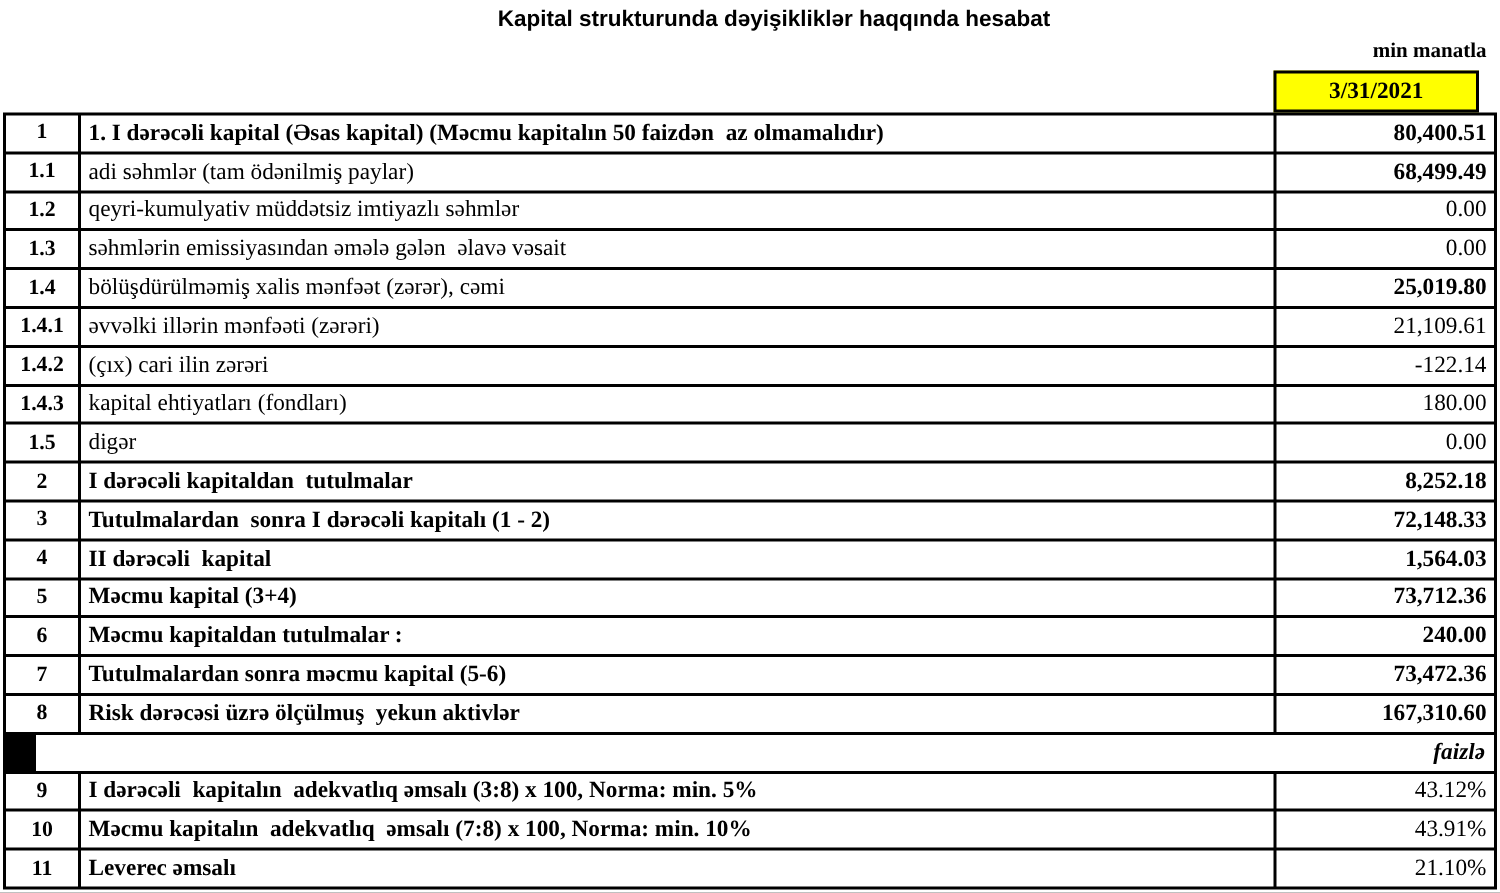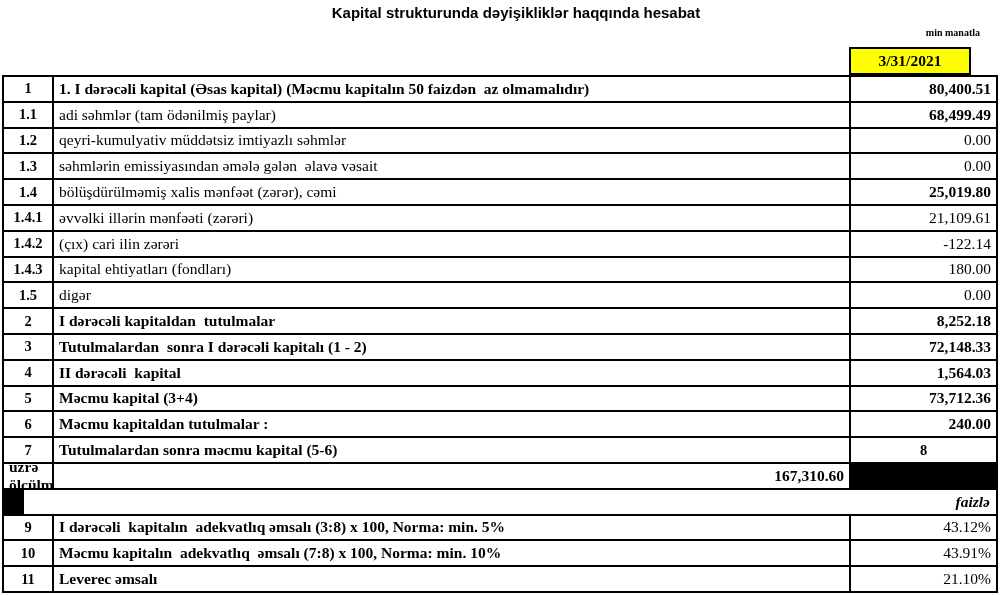--- a/index.html
+++ b/index.html
@@ -12,26 +12,26 @@
   }
   .page { position: relative; width: 1000px; height: 595px; }
 
   .title {
     position: absolute; top: 4px; left: 0; width: 1000px;
     text-align: center;
     font-family: "Liberation Sans", "DejaVu Sans", sans-serif;
     font-weight: bold; font-size: 15px; padding-left: 16px;
   }
   .unit-label {
-    position: absolute; top: 27px; right: 20px;
-    font-weight: bold; font-size: 10px;
+    position: absolute; top: 27px; right: 9px;
+    font-weight: bold; font-size: 14px;
   }
   .date-cell {
     position: absolute; left: 849px; top: 47px;
-    width: 122px; height: 28px;
+    width: 137px; height: 28px;
     box-sizing: border-box;
     border: 2px solid #000;
     display: flex; align-items: center; justify-content: center;
     font-weight: bold; font-size: 15.5px; text-align: right;
   }
 
   .report {
     position: absolute; left: 2px; top: 75px;
     width: 996px; height: 518px;
     box-sizing: border-box;
@@ -108,20 +108,21 @@
       <div class="cell c-label bold">II dərəcəli  kapital</div>
       <div class="cell c-val bold">1,564.03</div>
       <div class="cell c-no">5</div>
       <div class="cell c-label bold">Məcmu kapital (3+4)</div>
       <div class="cell c-val bold">73,712.36</div>
       <div class="cell c-no">6</div>
       <div class="cell c-label bold">Məcmu kapitaldan tutulmalar :</div>
       <div class="cell c-val bold">240.00</div>
       <div class="cell c-no">7</div>
       <div class="cell c-label bold">Tutulmalardan sonra məcmu kapital (5-6)</div>
+      <div class="cell c-val bold">73,472.36</div>
       <div class="cell c-no">8</div>
       <div class="cell c-label bold">Risk dərəcəsi üzrə ölçülmuş  yekun aktivlər</div>
       <div class="cell c-val bold">167,310.60</div>
       <div class="c-merged">faizlə</div>
       <div class="cell c-no">9</div>
       <div class="cell c-label bold">I dərəcəli  kapitalın  adekvatlıq əmsalı (3:8) x 100, Norma: min. 5%</div>
       <div class="cell c-val">43.12%</div>
       <div class="cell c-no">10</div>
       <div class="cell c-label bold">Məcmu kapitalın  adekvatlıq  əmsalı (7:8) x 100, Norma: min. 10%</div>
       <div class="cell c-val">43.91%</div>

